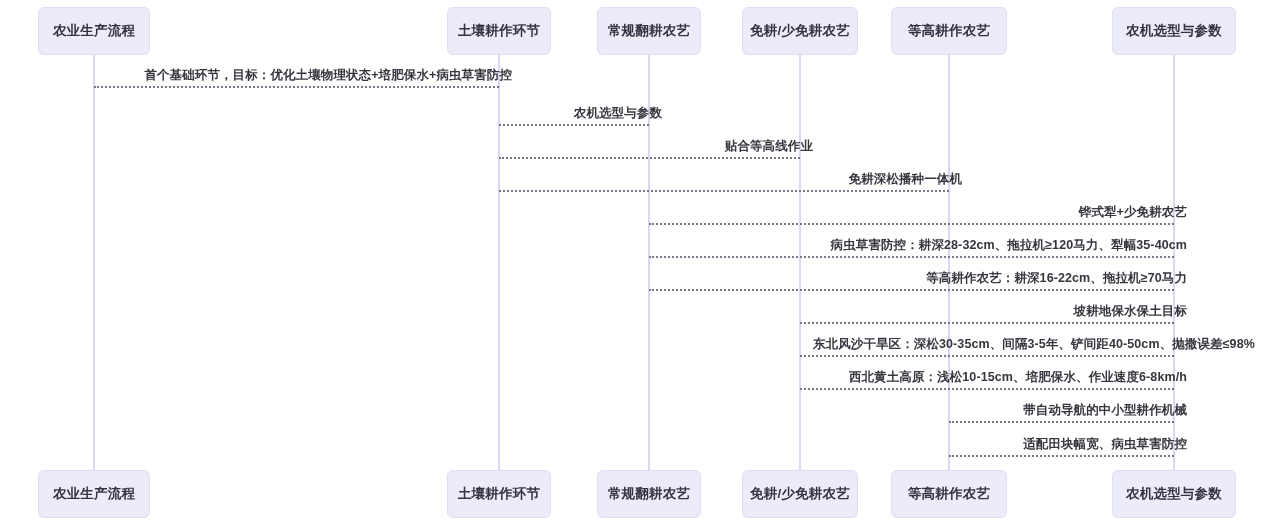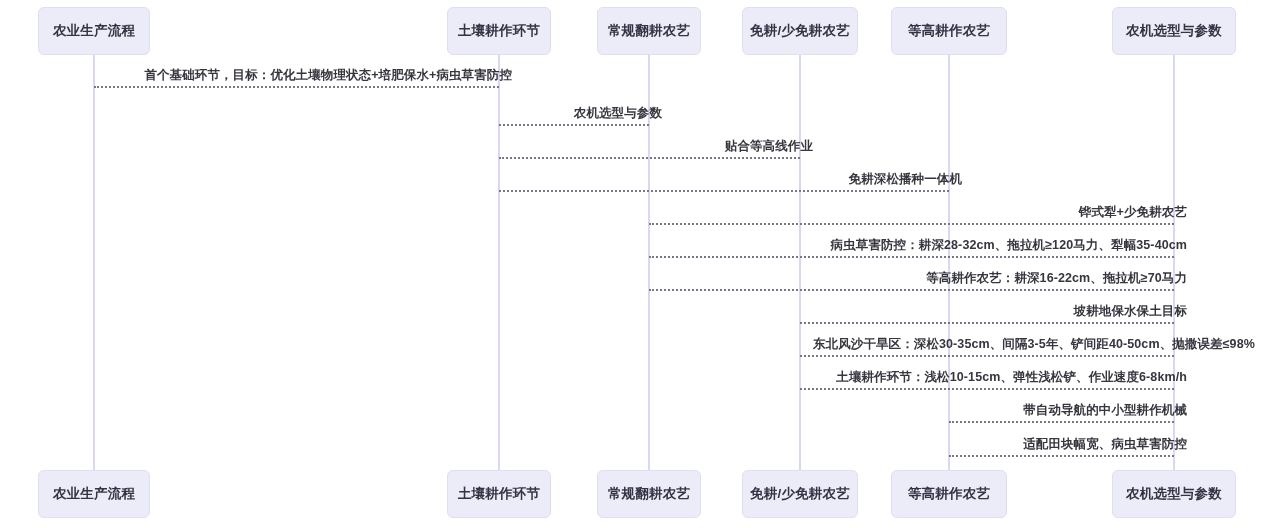--- a/index.html
+++ b/index.html
@@ -154,21 +154,21 @@
     <div class="message" style="left: 800px; width: 374px; top: 322px;">
       <div class="msg-line"></div>
       <div class="msg-label">坡耕地保水保土目标</div>
     </div>
     <div class="message" style="left: 800px; width: 374px; top: 355px;">
       <div class="msg-line"></div>
       <div class="msg-label">东北风沙干旱区：深松30-35cm、间隔3-5年、铲间距40-50cm、抛撒误差≤98%</div>
     </div>
     <div class="message" style="left: 800px; width: 374px; top: 388px;">
       <div class="msg-line"></div>
-      <div class="msg-label">土壤耕作环节：浅松10-15cm、弹性浅松铲、作业速度6-8km/h</div>
+      <div class="msg-label">西北黄土高原：浅松10-15cm、培肥保水、作业速度6-8km/h</div>
     </div>
     <div class="message" style="left: 949px; width: 225px; top: 421px;">
       <div class="msg-line"></div>
       <div class="msg-label">带自动导航的中小型耕作机械</div>
     </div>
     <div class="message" style="left: 949px; width: 225px; top: 455px;">
       <div class="msg-line"></div>
       <div class="msg-label">适配田块幅宽、病虫草害防控</div>
     </div>
   </div>

